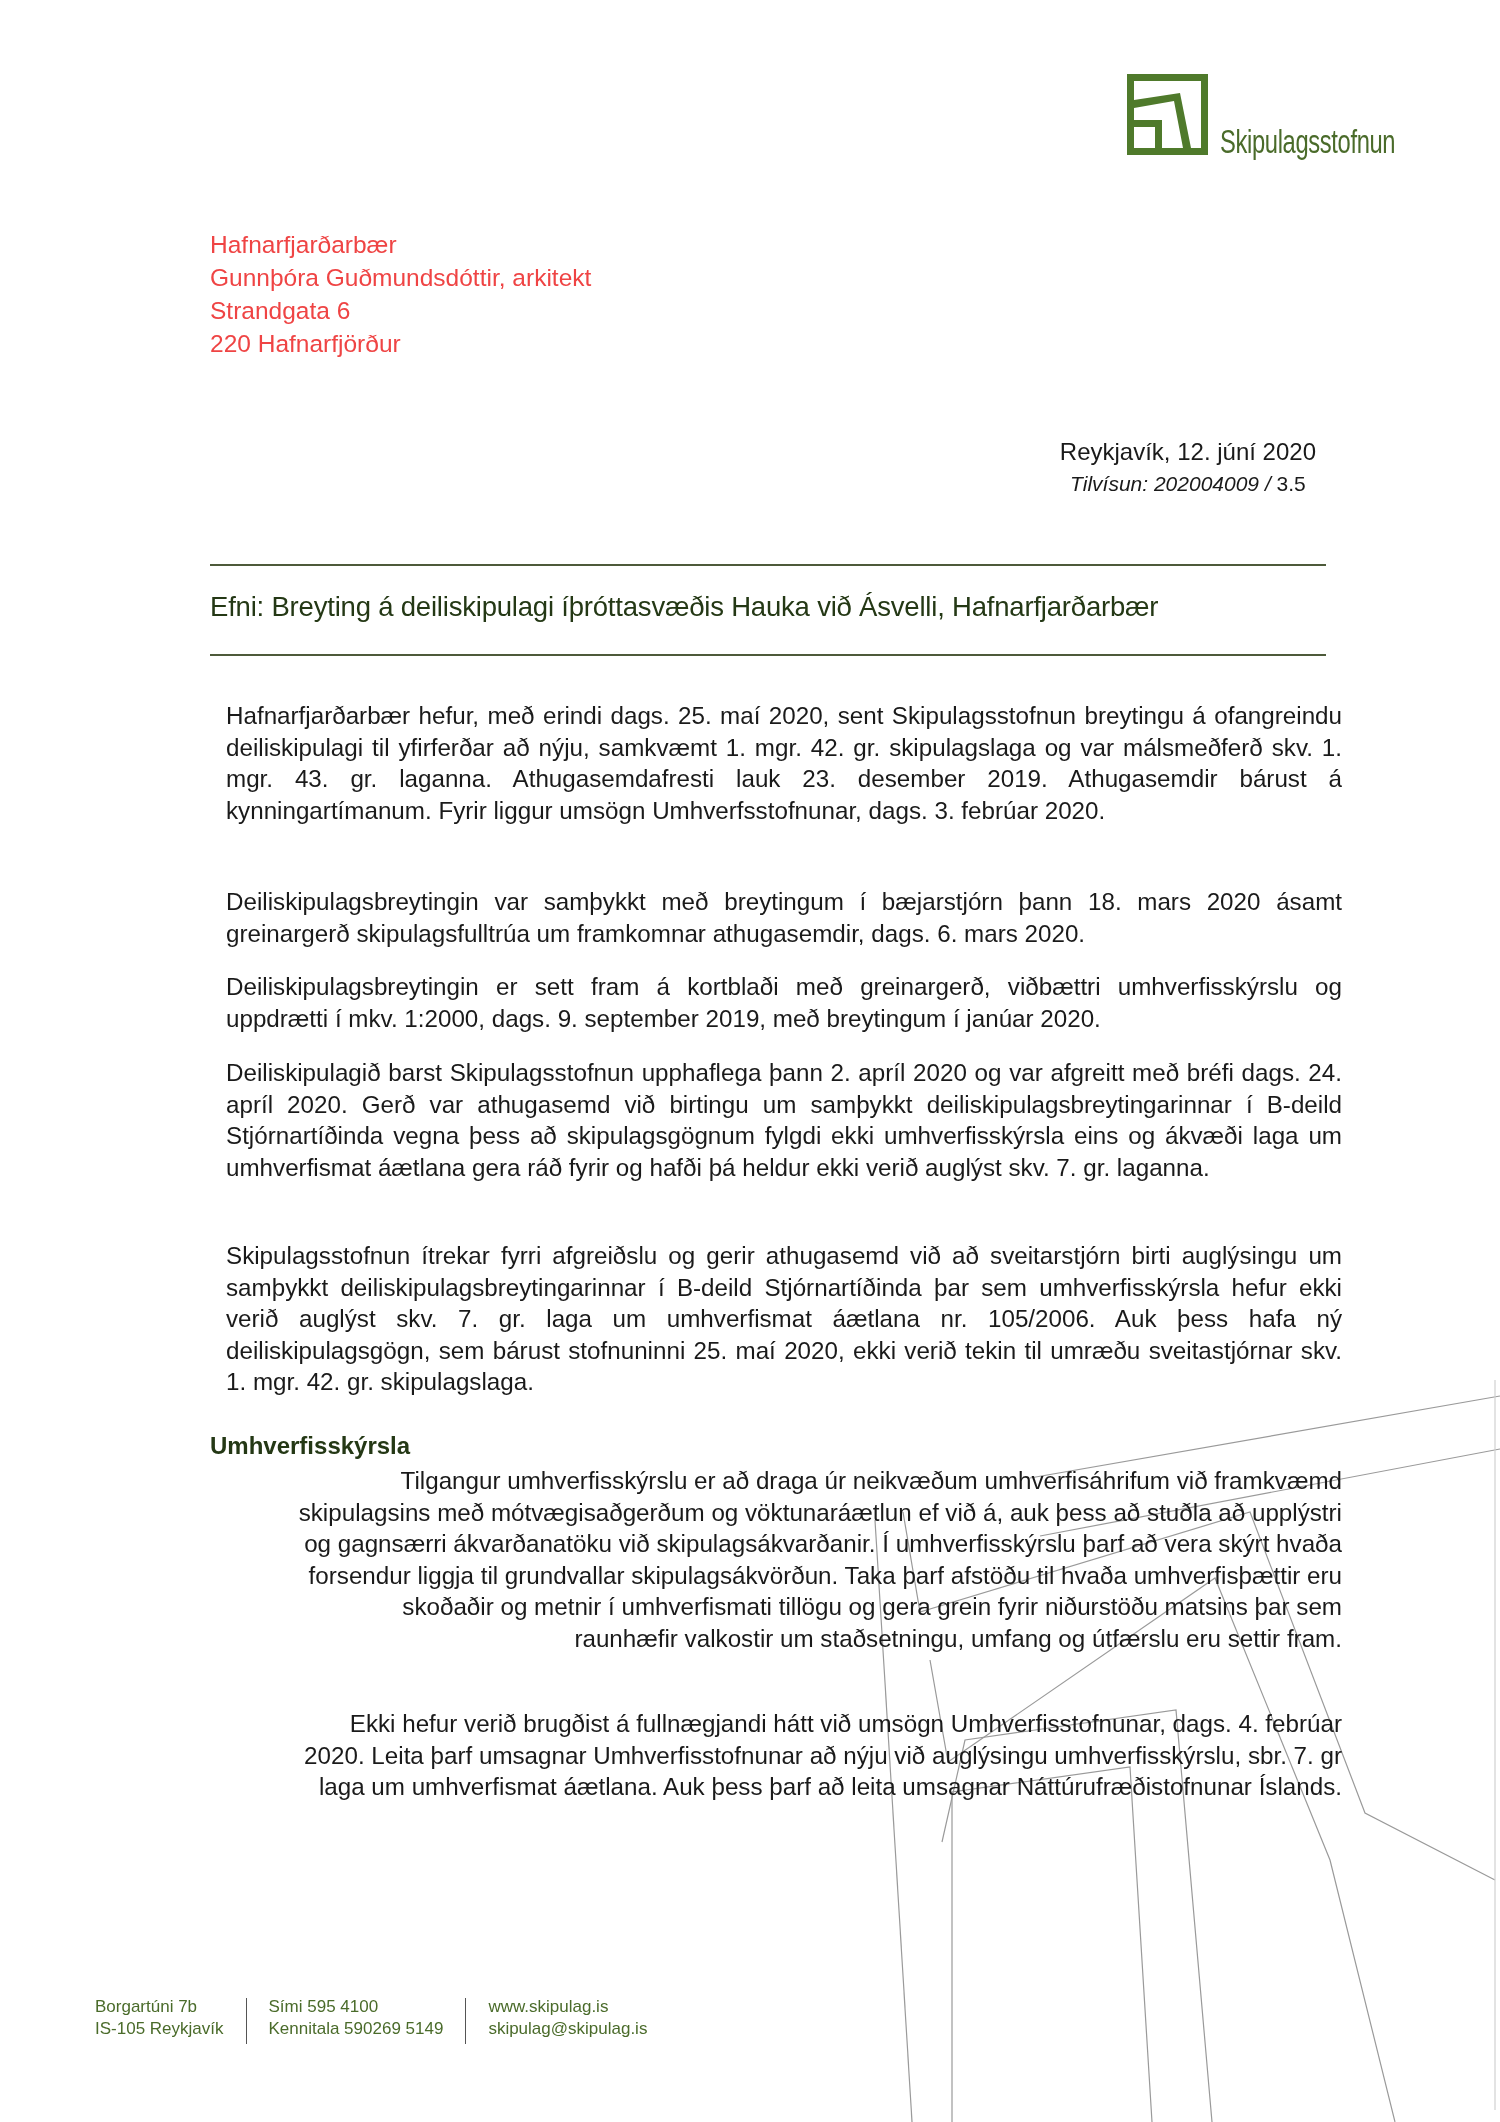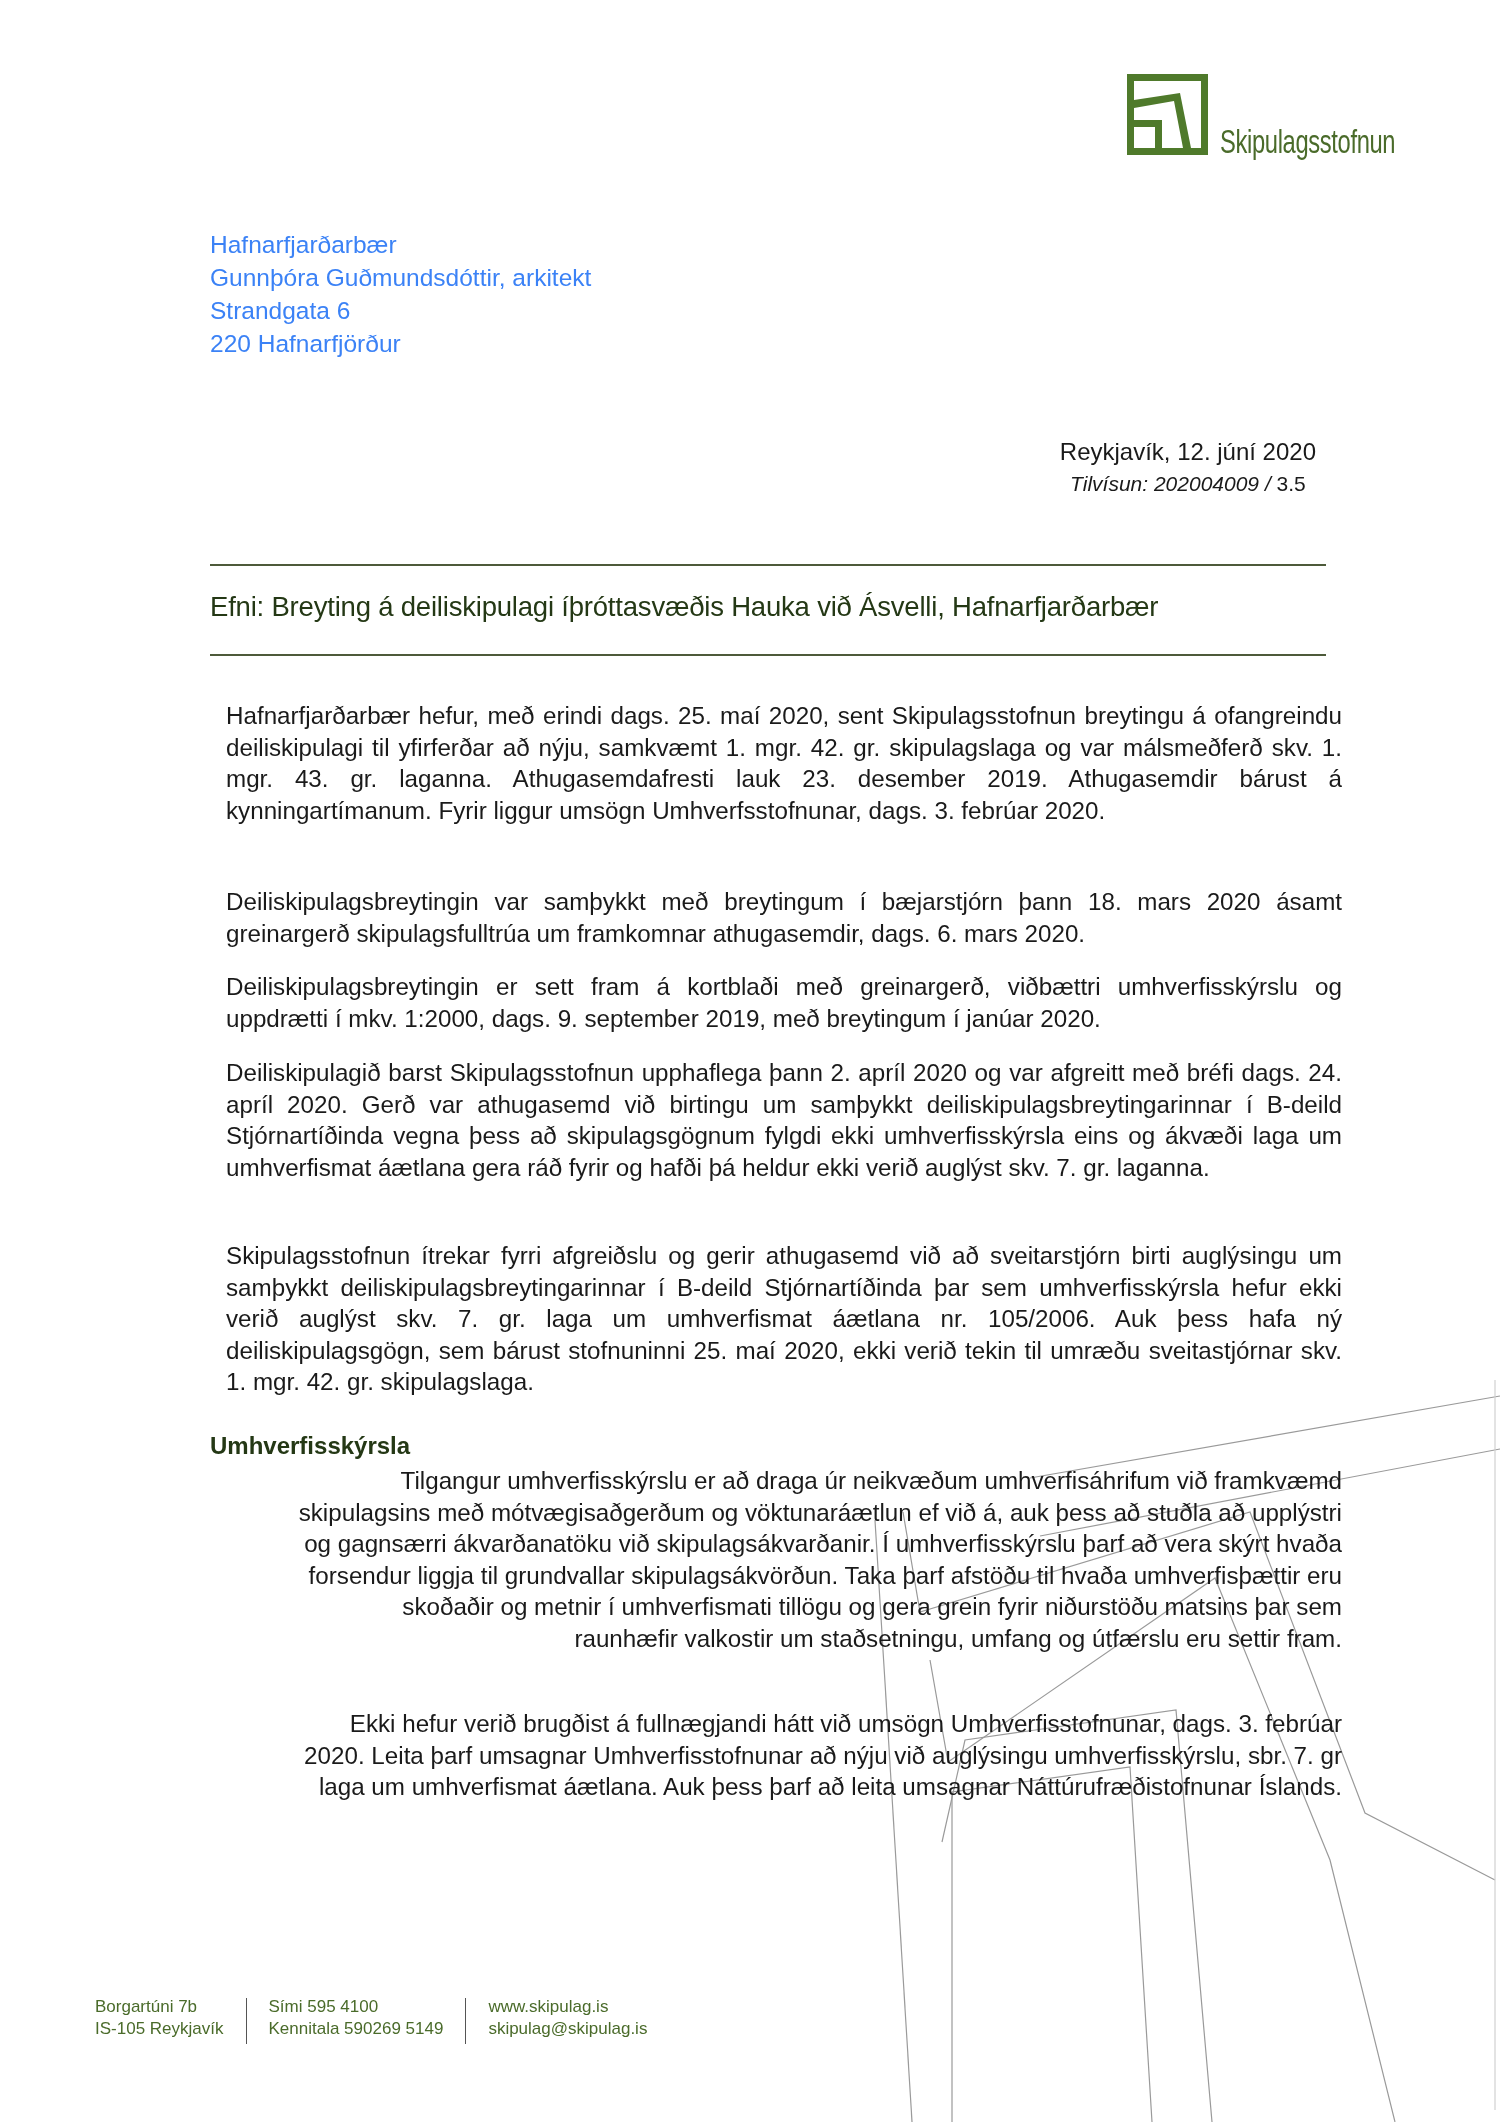--- a/index.html
+++ b/index.html
@@ -1,21 +1,21 @@
 <!DOCTYPE html>
 <html><head>
 <meta charset="utf-8">
 <style>
   html, body { margin: 0; padding: 0; background: #ffffff; }
   body { width: 1500px; height: 2122px; position: relative; overflow: hidden; font-family: "Liberation Sans", "DejaVu Sans", sans-serif; color: #1a1a1a; }
   .page { position: absolute; inset: 0; }
   .logo { position: absolute; left: 1125px; top: 72px; display: flex; align-items: flex-end; }
   .logo-mark { width: 85px; height: 85px; }
   .logo-text { font-family: "Liberation Sans Narrow", "Liberation Sans", sans-serif; color: #4a6b2a; font-size: 33px; letter-spacing: -0.5px; transform: scaleX(0.72); transform-origin: left bottom; margin-left: 10px; margin-bottom: -4px; white-space: nowrap; }
-  .recipient { position: absolute; left: 210px; top: 228px; font-size: 24.5px; line-height: 33px; color: #3b82f6; }
+  .recipient { position: absolute; left: 210px; top: 228px; font-size: 24.5px; line-height: 33px; color: #ef4444; }
   .recipient div { white-space: nowrap; }
   .dateblock { position: absolute; right: 184px; top: 436px; text-align: center; font-size: 24px; line-height: 32px; }
   .dateblock .ref { font-size: 21px; font-style: italic; }
   .dateblock .ref .num { font-style: normal; }
   .rule { position: absolute; left: 210px; width: 1116px; height: 2px; background: #4d5a3a; }
   .rule.r1 { top: 564px; }
   .rule.r2 { top: 654px; }
   .subject { position: absolute; left: 210px; top: 591px; font-weight: normal; font-size: 27.5px; color: #243815; white-space: nowrap; letter-spacing: -0.2px; }
   .body { position: absolute; left: 210px; width: 1116px; font-size: 24.2px; line-height: 31.5px; color: #1a1a1a; margin-left: 16px; }
   .body p { margin: 0; text-align: justify; }
@@ -97,21 +97,21 @@
   <div class="sec-head">Umhverfisskýrsla</div>
   <div class="body p6">
     <p>Tilgangur umhverfisskýrslu er að draga úr neikvæðum umhverfisáhrifum við framkvæmd</p>
     <p>skipulagsins með mótvægisaðgerðum og vöktunaráætlun ef við á, auk þess að stuðla að upplýstri</p>
     <p>og gagnsærri ákvarðanatöku við skipulagsákvarðanir. Í umhverfisskýrslu þarf að vera skýrt hvaða</p>
     <p>forsendur liggja til grundvallar skipulagsákvörðun. Taka þarf afstöðu til hvaða umhverfisþættir eru</p>
     <p>skoðaðir og metnir í umhverfismati tillögu og gera grein fyrir niðurstöðu matsins þar sem</p>
     <p>raunhæfir valkostir um staðsetningu, umfang og útfærslu eru settir fram.</p>
   </div>
   <div class="body p7">
-    <p>Ekki hefur verið brugðist á fullnægjandi hátt við umsögn Umhverfisstofnunar, dags. 3. febrúar</p>
+    <p>Ekki hefur verið brugðist á fullnægjandi hátt við umsögn Umhverfisstofnunar, dags. 4. febrúar</p>
     <p>2020. Leita þarf umsagnar Umhverfisstofnunar að nýju við auglýsingu umhverfisskýrslu, sbr. 7. gr</p>
     <p>laga um umhverfismat áætlana. Auk þess þarf að leita umsagnar Náttúrufræðistofnunar Íslands.</p>
   </div>
 
   <div class="footer">
     <div class="col">
       <div>Borgartúni 7b</div>
       <div>IS-105 Reykjavík</div>
     </div>
     <div class="sep"></div>

